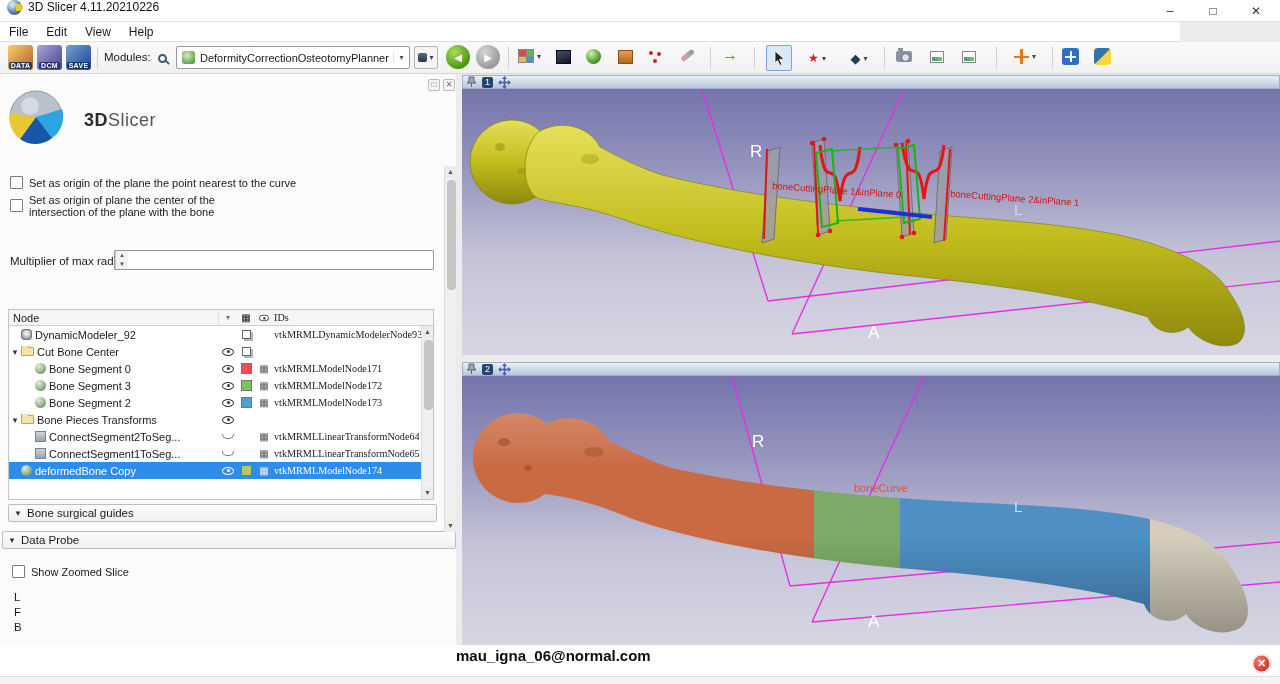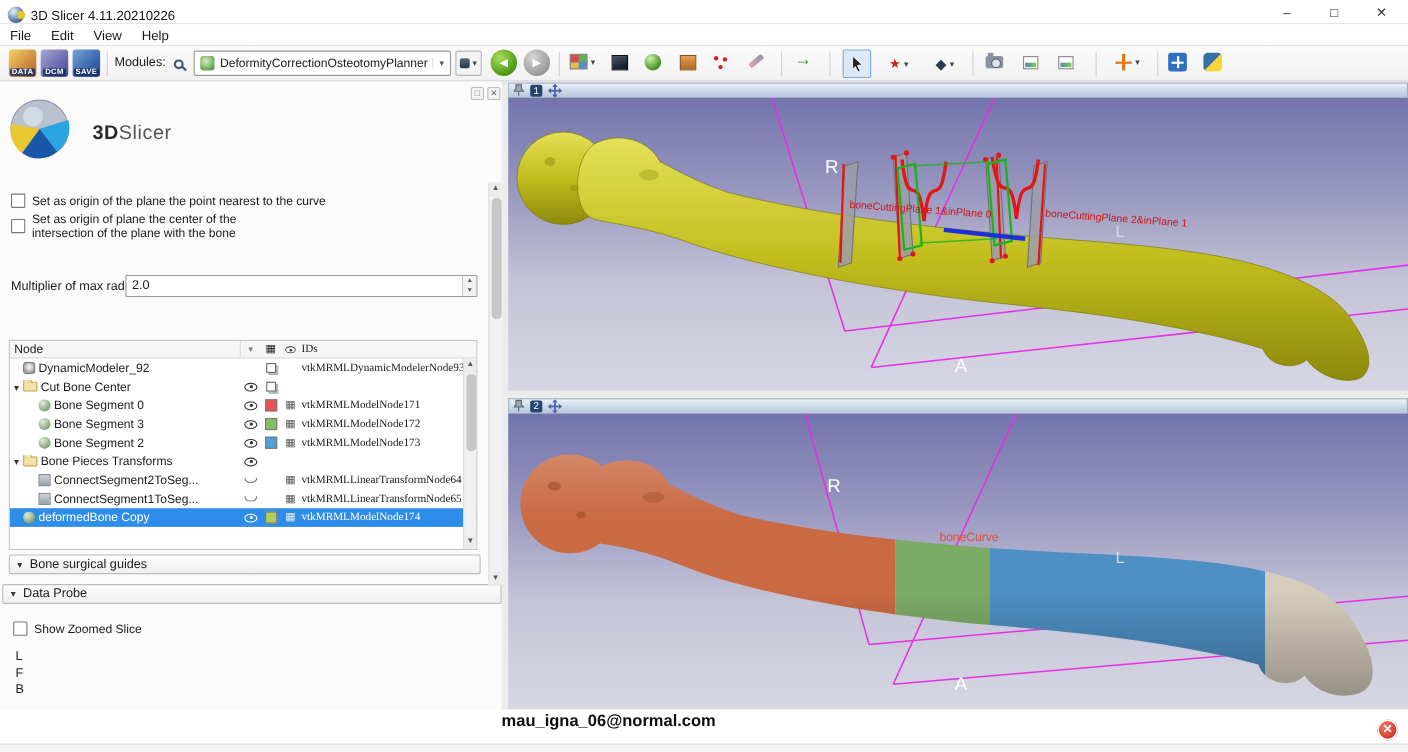--- a/index.html
+++ b/index.html
@@ -2,29 +2,29 @@
 <html><head>
 <meta charset="utf-8">
 <style>
   * { margin:0; padding:0; box-sizing:border-box; }
   html,body { width:1280px; height:684px; overflow:hidden; }
   body { font-family:"Liberation Sans", sans-serif; font-size:12px; color:#1a1a1a; background:#ececec; }
   .abs { position:absolute; }
   #window { position:relative; width:1280px; height:684px; background:#ececec; }
 
   
-  #titlebar { position:absolute; left:0; top:0; width:1280px; height:22px; background:#ffffff; border-bottom:1px solid #e3e3e3; display:flex; align-items:flex-end; }
+  #titlebar { position:absolute; left:0; top:0; width:1280px; height:22px; background:#ffffff; border-bottom:1px solid #e3e3e3; display:flex; align-items:flex-start; }
   #titlebar .appicon { width:15px; height:15px; margin:0 6px 0 7px; border-radius:50%; background:radial-gradient(circle at 35% 30%, #cfe2f0 10%, #5b7fa8 55%, #24436b); position:relative; }
   #titlebar .appicon::after { content:""; position:absolute; right:-1px; top:4px; width:7px; height:7px; background:#e8c832; border-radius:0 50% 50% 0; }
   #titlebar .title { font-size:12px; color:#111; }
   #titlebar .wctl { position:absolute; top:0; width:30px; height:22px; text-align:center; line-height:22px; font-size:12px; color:#333; }
   #ctl-min { left:1155px; } #ctl-max { left:1198px; } #ctl-close { left:1241px; }
 
   
-  #menubar { position:absolute; left:0; top:22px; width:1280px; height:20px; background:#fff; border-bottom:1px solid #e0e0e0; display:flex; align-items:center; }
+  #menubar { position:absolute; left:0; top:22px; width:1180px; height:20px; background:#fff; border-bottom:1px solid #e0e0e0; display:flex; align-items:center; }
   #menubar span { padding:2px 9px; font-size:12px; }
 
   
   #toolbar { position:absolute; left:0; top:42px; width:1280px; height:32px; background:linear-gradient(#fbfbfb,#f1f1f1); border-bottom:1px solid #d6d6d6; }
   .tbi { position:absolute; display:flex; align-items:center; justify-content:center; }
   .sep { position:absolute; top:5px; width:1px; height:22px; background:#d0d0d0; }
   .mini3 { width:25px; height:25px; border-radius:3px; position:relative; color:#fff; font-size:7px; font-weight:bold; display:flex; align-items:flex-end; justify-content:center; }
   .mini3 span { background:rgba(25,45,95,.85); padding:0 2px; border-radius:2px; margin-bottom:1px; letter-spacing:.3px; }
   .icon-data { background:linear-gradient(135deg,#f2d468 0%,#d39044 55%,#a06828 100%); }
   .icon-dcm  { background:linear-gradient(135deg,#a8a8d4 0%,#6a6aae 60%,#4a4a8a 100%); }
@@ -262,21 +262,20 @@
     <div id="logo-text"><b>3D</b><span>Slicer</span></div>
 
     <div class="cb" style="left:10px;top:102px;"></div>
     <div class="cblabel" style="left:29px;top:103px;">Set as origin of the plane the point nearest to the curve</div>
     <div class="cb" style="left:10px;top:125px;"></div>
     <div class="cblabel" style="left:29px;top:120px;">Set as origin of plane the center of the</div>
     <div class="cblabel" style="left:29px;top:132px;">intersection of the plane with the bone</div>
 
     <div class="cblabel" style="left:10px;top:181px;font-size:11.5px;">Multiplier of max radius</div>
     <div class="spin" style="left:114px;top:176px;width:320px;height:20px;">
-      <div class="val">2.0</div>
       <div class="arrows">
           <div>▲</div>
           <div>▼</div>
         </div>
     </div>
 
     <div id="tree">
       <div class="thead">
         <span class="cell-node" style="padding-left:4px;border-right:1px solid #ddd;height:100%;align-items:center;">Node</span>
         <span class="cell-eye">

